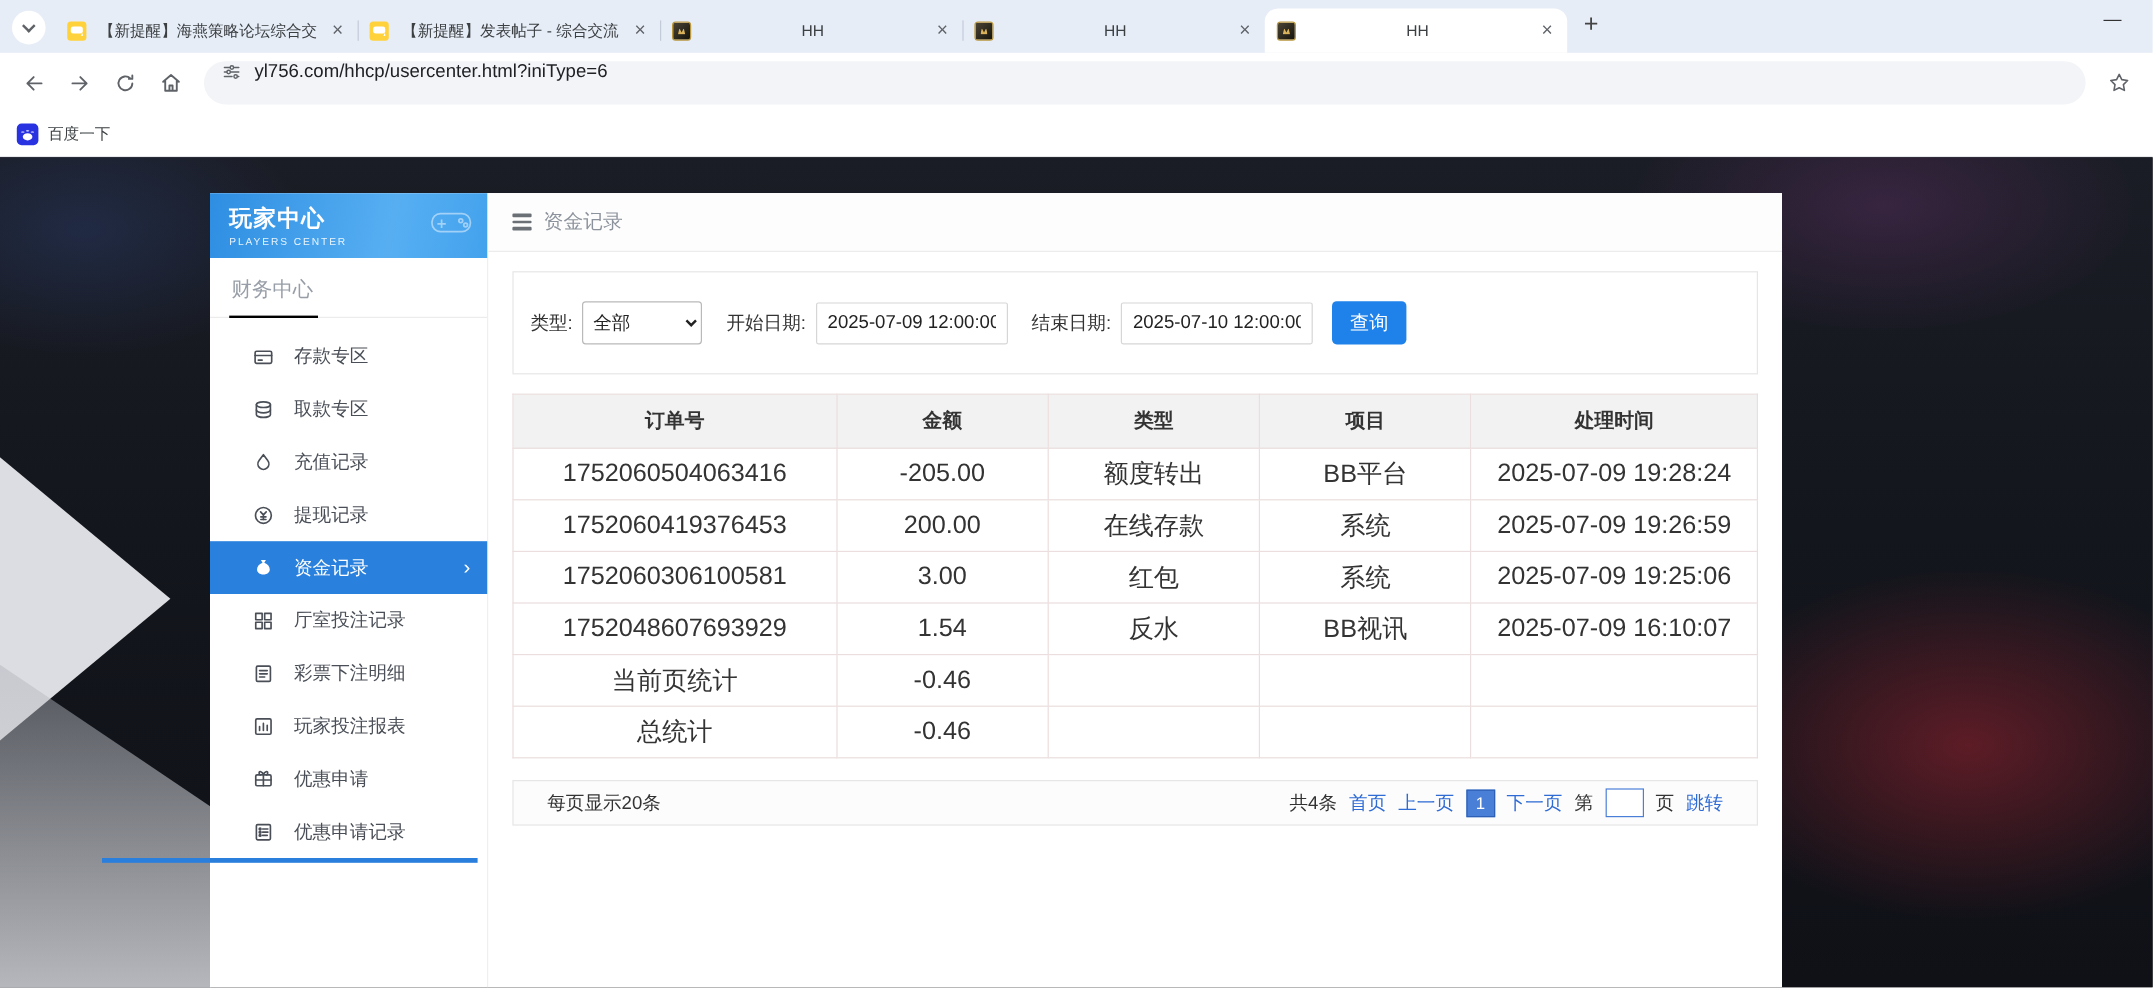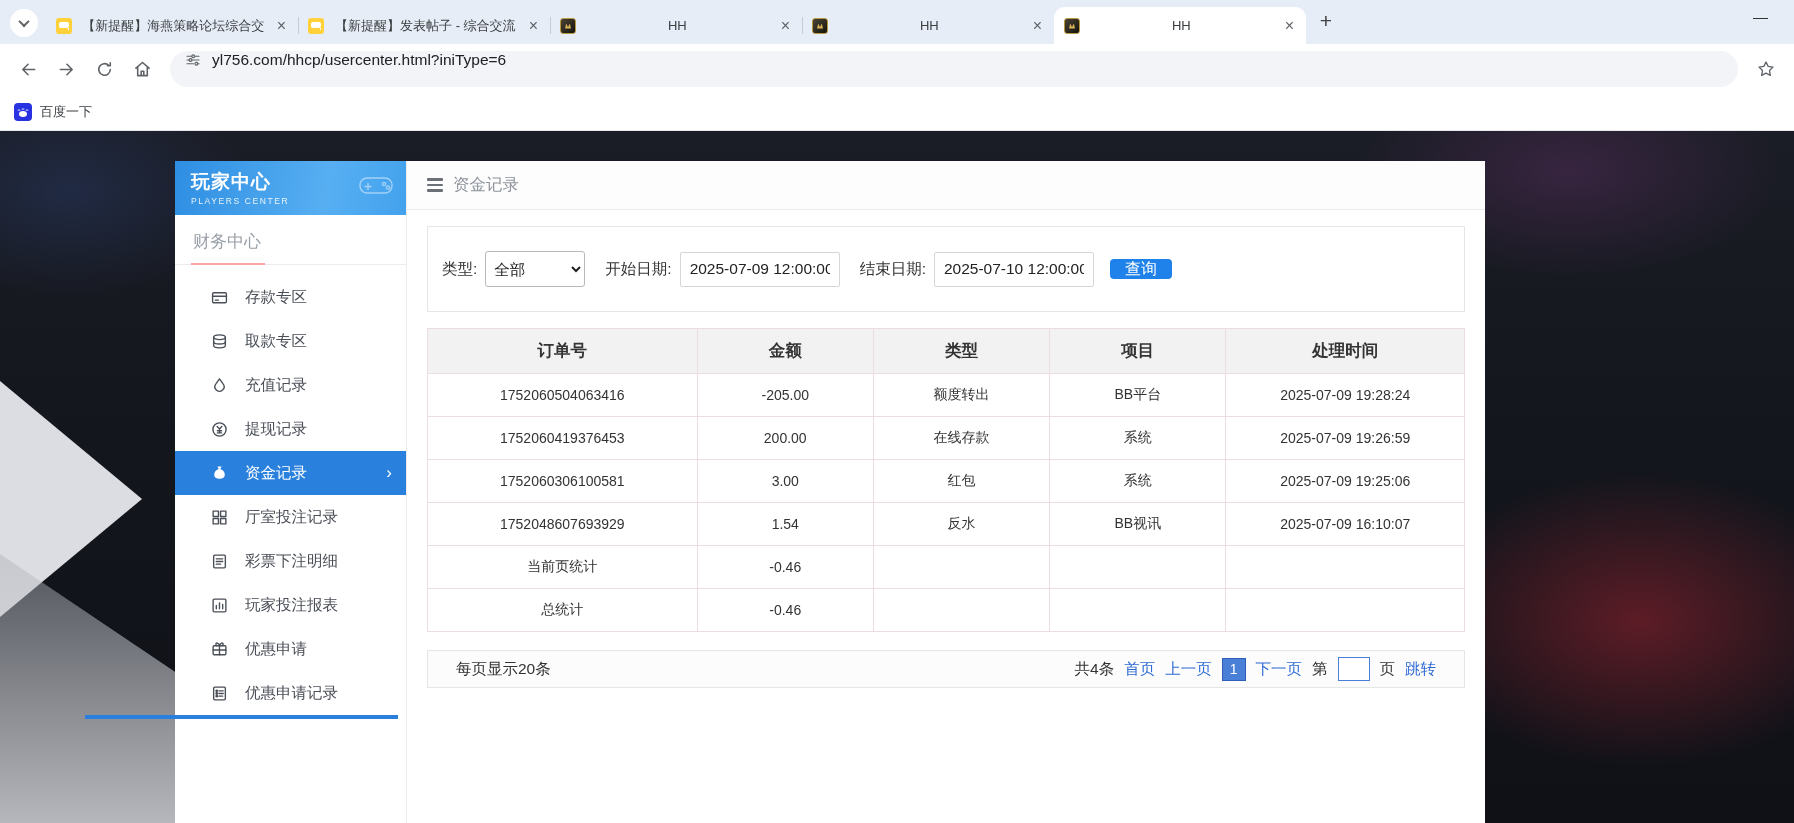--- a/index.html
+++ b/index.html
@@ -57,46 +57,46 @@
   
   .panel { position:absolute; left:175px; top:30px; width:1310px; bottom:0; display:flex; background:#fff; z-index:2; }
 
   .sidebar { width:232px; flex:0 0 232px; background:#fff; border-right:1px solid #ececec; }
   .side-header { height:54px; background:linear-gradient(100deg,#2e8ee2 0%, #57aff2 65%, #43a2ed 100%); color:#fff; padding:8px 0 0 16px; position:relative; overflow:hidden; }
   .side-title { font-size:19px; font-weight:bold; letter-spacing:1px; }
   .side-sub { font-size:8.5px; letter-spacing:1.6px; opacity:.88; margin-top:1px; }
   .gamepad { position:absolute; right:12px; top:11px; opacity:.55; }
   .gamepad svg { width:36px; height:26px; fill:none; stroke:#eaf4ff; stroke-width:1.4; }
   .side-section { padding:15px 0 0 16px; border-bottom:1px solid #ececec; }
-  .side-section span { display:inline-block; color:#989ea7; font-size:17px; padding:0 4px 10px 2px; border-bottom:2px solid #fca5a5; margin-bottom:-1px; }
+  .side-section span { display:inline-block; color:#989ea7; font-size:17px; padding:0 4px 10px 2px; border-bottom:2px solid #000000; margin-bottom:-1px; }
   .side-list { padding-top:10px; }
   .side-item { height:44px; display:flex; align-items:center; padding:0 14px 0 36px; gap:17px; color:#4a4f57; font-size:15.5px; cursor:pointer; }
   .side-item .s-icon { width:17px; height:17px; display:flex; color:#4a4f57; }
   .s-icon svg { width:100%; height:100%; fill:none; stroke:currentColor; stroke-width:1.3; stroke-linecap:round; stroke-linejoin:round; }
   .side-item.active { background:#2a80dd; color:#fff; }
   .side-item.active .s-icon { color:#fff; }
   .side-item .chev { margin-left:auto; font-size:17px; display:none; }
   .side-item.active .chev { display:block; }
 
   .content { flex:1; min-width:0; display:flex; flex-direction:column; background:#fff; }
   .content-header { height:49px; flex:0 0 49px; border-bottom:1px solid #ececec; display:flex; align-items:center; gap:10px; padding:0 20px; color:#8d939c; font-size:16.5px; background:#fdfdfd; }
   .burger { display:flex; flex-direction:column; gap:3px; }
   .burger i { width:16px; height:2.5px; background:#6b7077; border-radius:1px; }
 
   .filter-box { margin:16px 20px 0; border:1px solid #e6e6e6; padding:24px 14px; display:flex; align-items:center; gap:8px; font-size:15.5px; color:#333; }
   .flabel { white-space:nowrap; }
   .ml { margin-left:12px; }
   .type-select { height:36px; width:100px; font-size:15.5px; border:1px solid #b9b9b9; border-radius:3px; padding:0 4px; color:#222; background:#fff; font-family:inherit; }
   .date-input { height:35px; width:160px; border:1px solid #d6d6d6; border-radius:2px; padding:0 9px; font-size:15.5px; color:#222; font-family:inherit; }
-  .btn-search { height:20px; padding:0 15px; background:#1e82ea; color:#fff; border:none; border-radius:4px; font-size:16px; margin-left:8px; cursor:pointer; font-family:inherit; }
+  .btn-search { height:36px; padding:0 15px; background:#1e82ea; color:#fff; border:none; border-radius:4px; font-size:16px; margin-left:8px; cursor:pointer; font-family:inherit; }
 
   .data-table { margin:16px 20px 0; width:calc(100% - 40px); border-collapse:collapse; }
   .data-table th, .data-table td { border:1px solid #ecdede; text-align:center; }
   .data-table th { background:#f2f2f2; height:45px; font-size:16.5px; color:#333; }
-  .data-table td { height:43px; font-size:14px; color:#333; }
+  .data-table td { height:43px; font-size:21px; color:#333; }
 
   .page-bar { margin:18px 20px 0; border:1px solid #e6e6e6; background:#fcfcfc; height:38px; display:flex; align-items:center; justify-content:space-between; padding:0 28px; font-size:15.5px; color:#333; }
   .pager { display:flex; align-items:center; gap:10px; }
   .plink { color:#2e6bd4; cursor:pointer; }
   .pcur { background:#4a7fd8; color:#fff; border:1px solid #2c5fb5; padding:0 7px; height:23px; line-height:21px; font-size:14px; }
   .jump-input { width:32px; height:24px; border:1px solid #4a7fd8; font-family:inherit; }
 </style>
 </head>
 <body>
 

